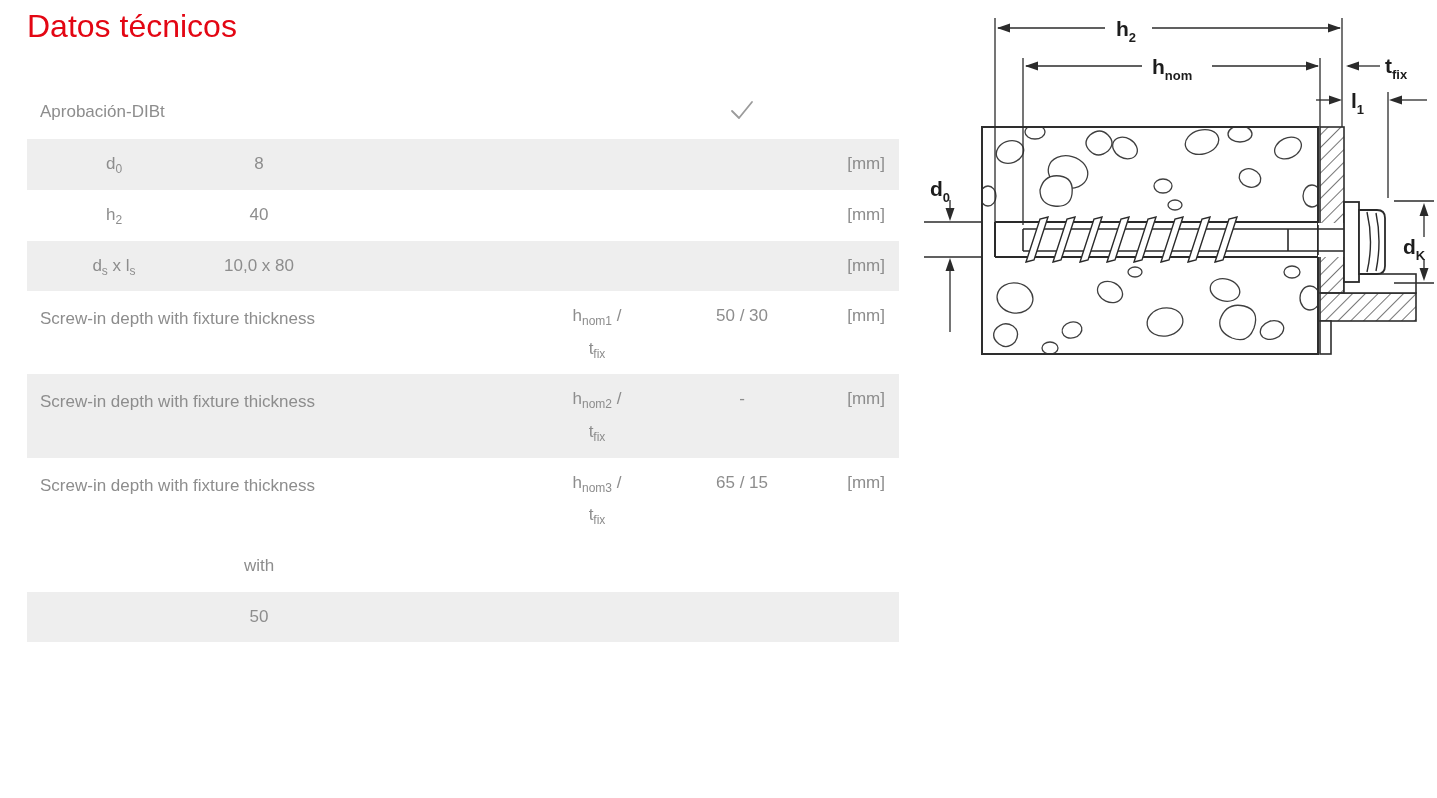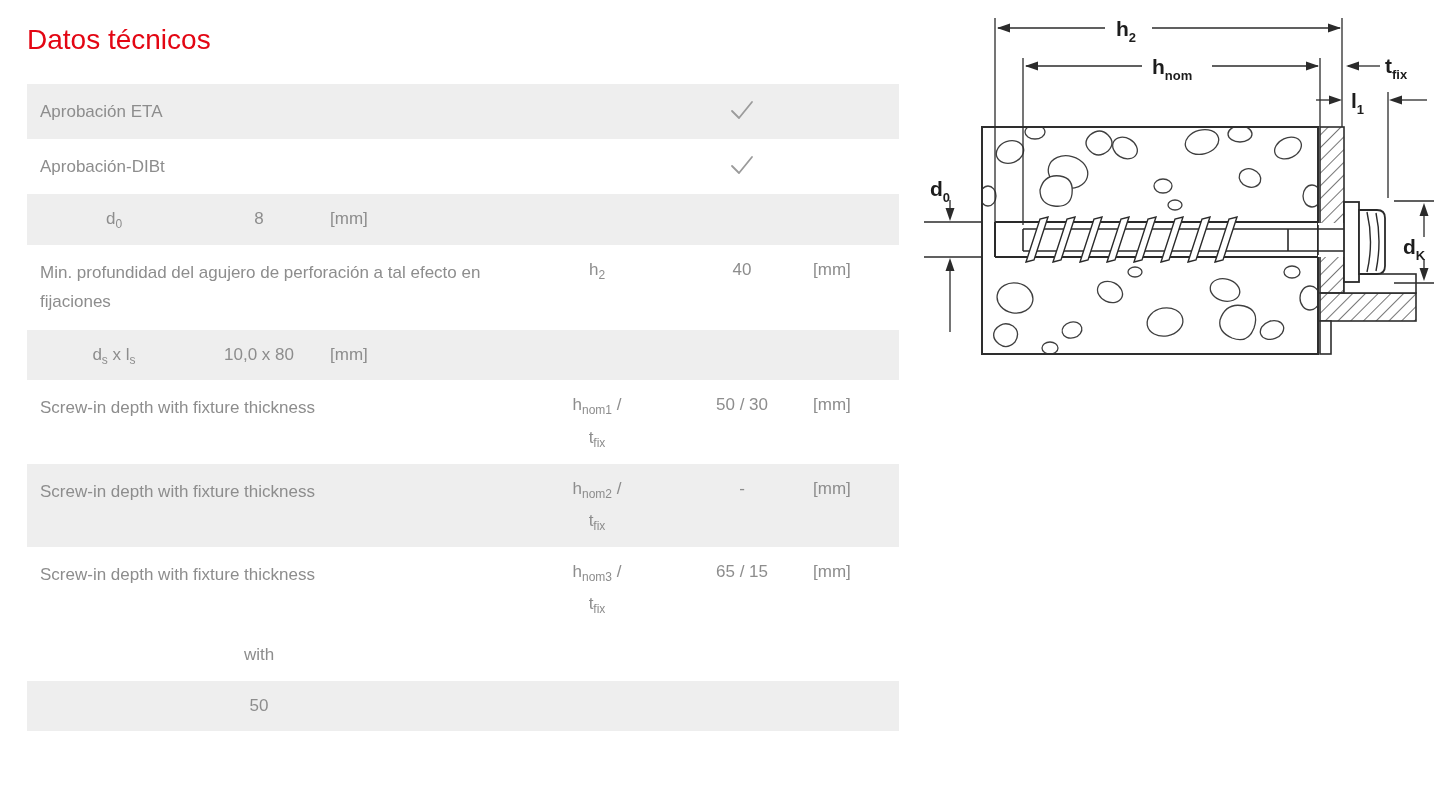--- a/index.html
+++ b/index.html
@@ -2,73 +2,64 @@
 <html><head>
 <meta charset="utf-8">
 <style>
   html,body{margin:0;padding:0;background:#fff;}
   body{
     font-family:"Liberation Sans",sans-serif;
     width:1437px;height:798px;position:relative;overflow:hidden;
     -webkit-font-smoothing:antialiased;
   }
   .page-title{
-    position:absolute;left:27px;top:24px;margin:0;
-    font-size:28px;font-weight:400;color:#e30613;letter-spacing:0;
+    position:absolute;left:27px;top:8px;margin:0;
+    font-size:32px;font-weight:400;color:#e30613;letter-spacing:0;
   }
   .data-table{
     position:absolute;left:27px;top:84px;width:872px;
   }
   .row{
     display:flex;align-items:flex-start;box-sizing:border-box;
     font-size:17px;color:#8d8d8d;
     padding:13px 14px 13px 13px;line-height:1.45;
   }
   .row.shaded{background:#eeeeee;}
   .c-label{width:483px;padding-right:8px;line-height:1.72;box-sizing:border-box;}
   .c-sym{width:148px;text-align:center;}
   .c-sym .sym-line + .sym-line{margin-top:8px;}
   .c-val{width:142px;text-align:center;}
-  .c-unit{flex:1;text-align:left;}
+  .c-unit{flex:1;text-align:right;}
   sub{font-size:12px;line-height:0;}
   .check{display:inline-block;vertical-align:middle;margin-top:1px;}
   .diagram{position:absolute;left:920px;top:0;width:517px;height:440px;}
   .diagram text{font-weight:bold;fill:#1d1d1d;font-size:21px;font-family:"Liberation Sans",sans-serif;}
 </style>
 </head>
 <body>
 
 <h1 class="page-title">Datos técnicos</h1>
 
 <div class="data-table" id="data-table">
-    <div class="row shaded">
-      <div class="c-label">Aprobación ETA</div>
-      <div class="c-sym"></div>
-      <div class="c-val"><svg class="check" width="24" height="20" viewBox="0 0 24 20">
-          <polyline points="2,11 9,18 22,2" fill="none" stroke="#9b9b9b" stroke-width="1.8" stroke-linecap="round" stroke-linejoin="round"></polyline>
-        </svg></div>
-      <div class="c-unit"></div>
-    </div>
     <div class="row">
       <div class="c-label">Aprobación-DIBt</div>
       <div class="c-sym"></div>
       <div class="c-val"><svg class="check" width="24" height="20" viewBox="0 0 24 20">
           <polyline points="2,11 9,18 22,2" fill="none" stroke="#9b9b9b" stroke-width="1.8" stroke-linecap="round" stroke-linejoin="round"></polyline>
         </svg></div>
       <div class="c-unit"></div>
     </div>
     <div class="row shaded">
       <div class="c-sym">
         <div class="sym-line">d<sub>0</sub></div>
       </div>
       <div class="c-val">8</div>
       <div class="c-unit">[mm]</div>
     </div>
     <div class="row">
-      <div class="c-label">Min. profundidad del agujero de perforación a tal efecto en fijaciones</div>
       <div class="c-sym">
         <div class="sym-line">h<sub>2</sub></div>
       </div>
       <div class="c-val">40</div>
       <div class="c-unit">[mm]</div>
     </div>
     <div class="row shaded">
       <div class="c-sym">
         <div class="sym-line">d<sub>s</sub> x l<sub>s</sub></div>
       </div>

